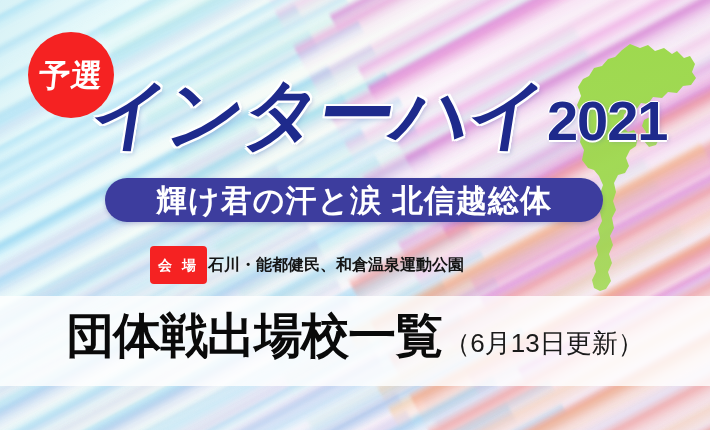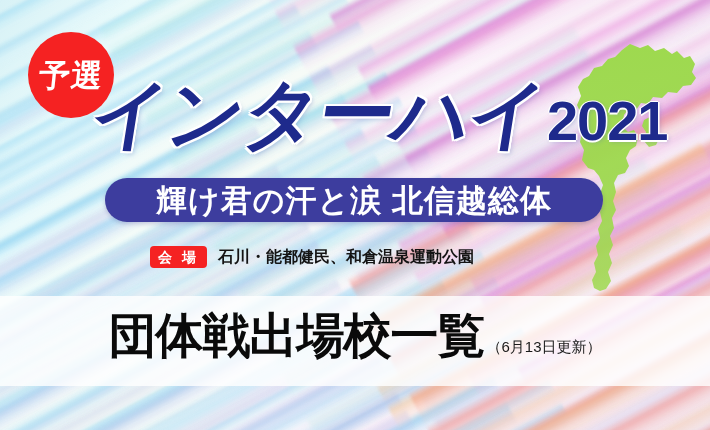--- a/index.html
+++ b/index.html
@@ -266,24 +266,24 @@
     left: 150px; top: 246px;
     display: flex;
     align-items: center;
   }
   .venue-badge {
     background: #f52222;
     color: #ffffff;
     font-size: 14px;
     font-weight: bold;
     border-radius: 4px;
-    padding: 4px 8px;
+    padding: 12px 8px;
     line-height: 1;
     letter-spacing: 3px;
-    margin-right: 11px;
+    margin-right: 1px;
   }
   .venue-text {
     color: #141414;
     font-size: 16px;
     font-weight: bold;
     line-height: 1;
     letter-spacing: 0px;
   }
 
   
@@ -297,21 +297,21 @@
   }
   .bottom-title {
     color: #0a0a0a;
     font-size: 48px;
     font-weight: bold;
     line-height: 1;
     letter-spacing: -1px;
   }
   .bottom-note {
     color: #1a1a1a;
-    font-size: 15px;
+    font-size: 26px;
     font-weight: normal;
     line-height: 1;
     margin-left: 2px;
   }
 </style>
 </head>
 <body>
 
 <div id="banner">
 

